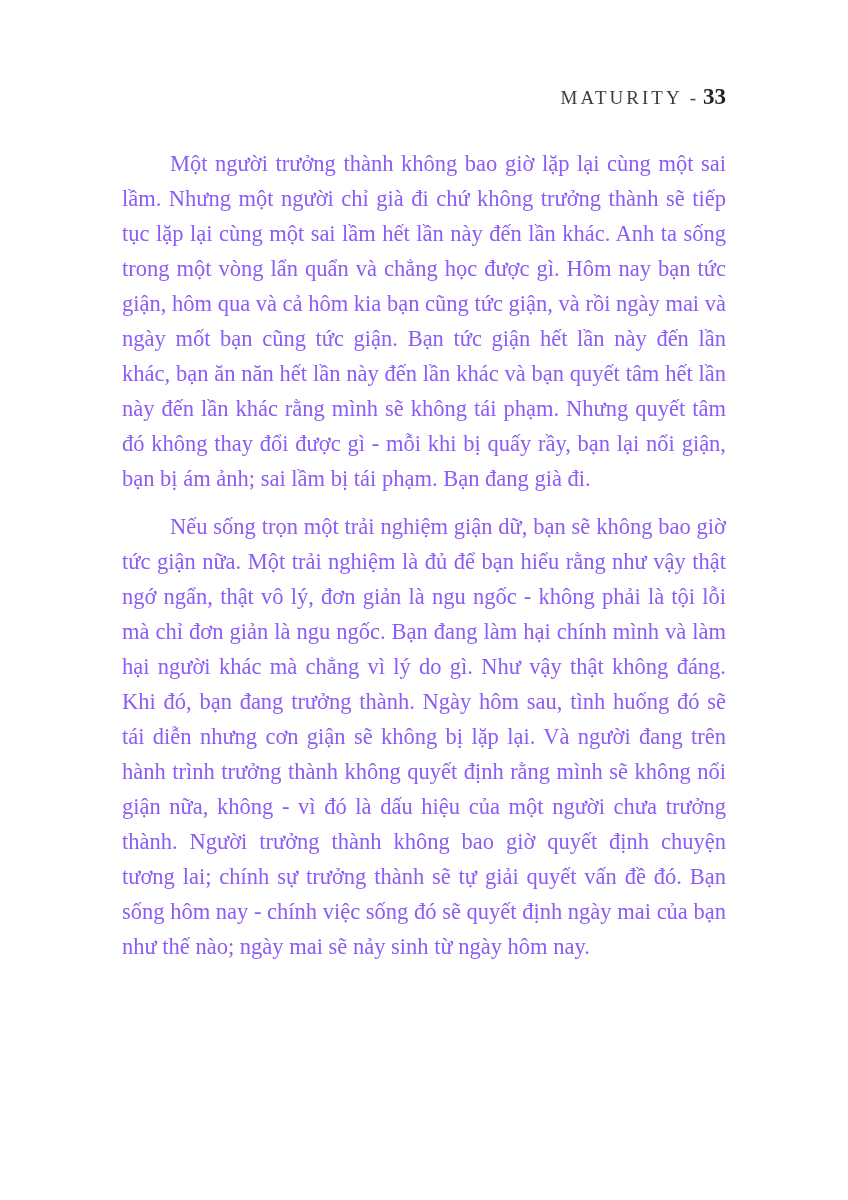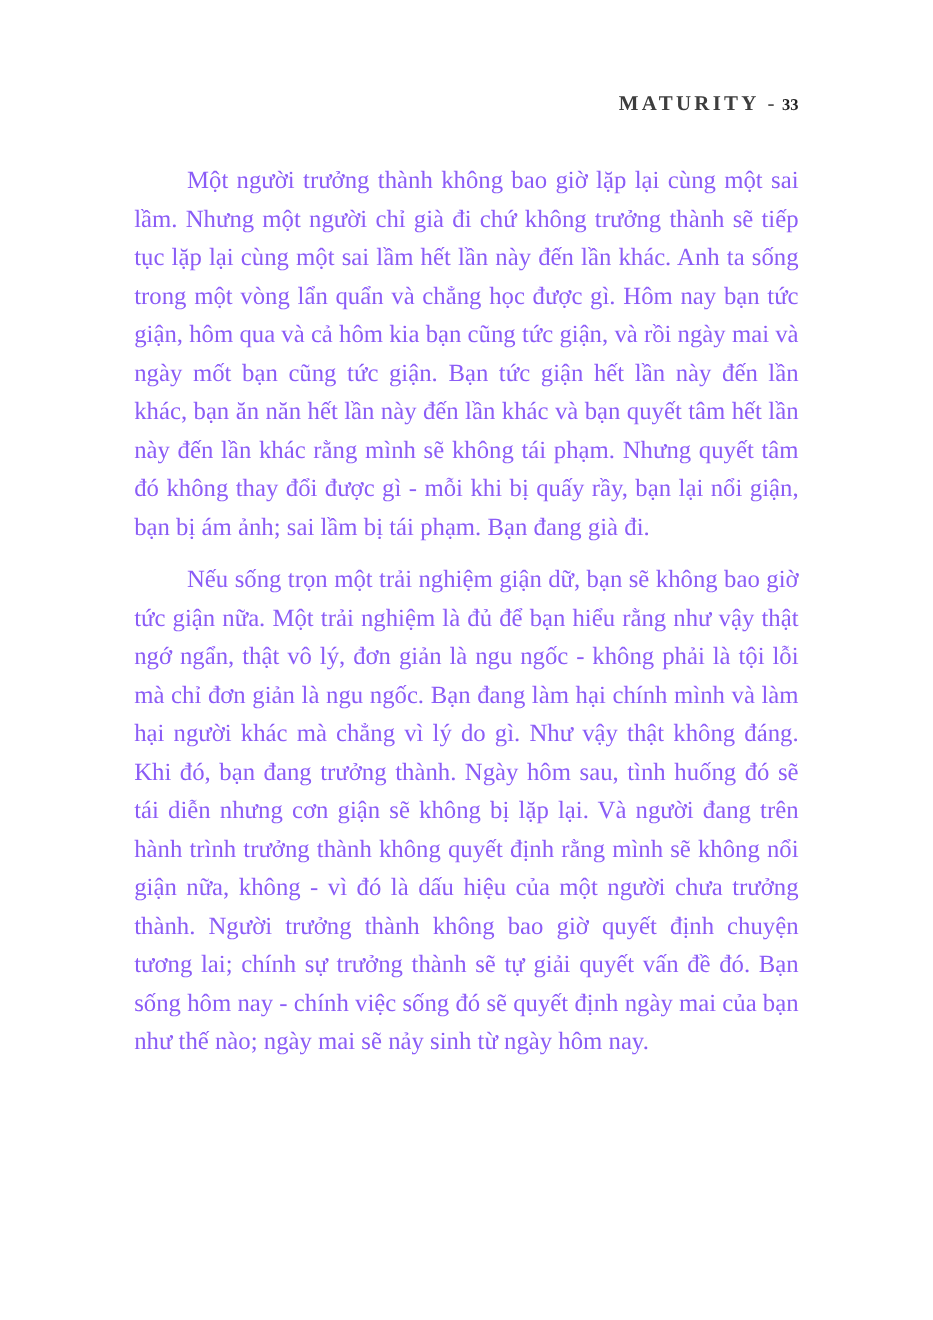--- a/index.html
+++ b/index.html
@@ -22,30 +22,30 @@
     top: 84px;
     left: 122px;
     width: 604px;
     text-align: right;
     font-size: 19px;
     color: #3d3d3d;
     white-space: nowrap;
   }
   .running-header .book-title {
     letter-spacing: 3px;
-    font-weight: bold;
+    font-weight: normal;
   }
   .running-header .sep {
     margin: 0 7px;
     letter-spacing: 0;
     color: #3d3d3d;
   }
   .running-header .pagenum {
     font-weight: bold;
-    font-size: 15px;
+    font-size: 23px;
     letter-spacing: 0;
     color: #222222;
   }
   .body-text {
     position: absolute;
     top: 146px;
     left: 122px;
     width: 604px;
     font-size: 22.5px;
     line-height: 35px;

